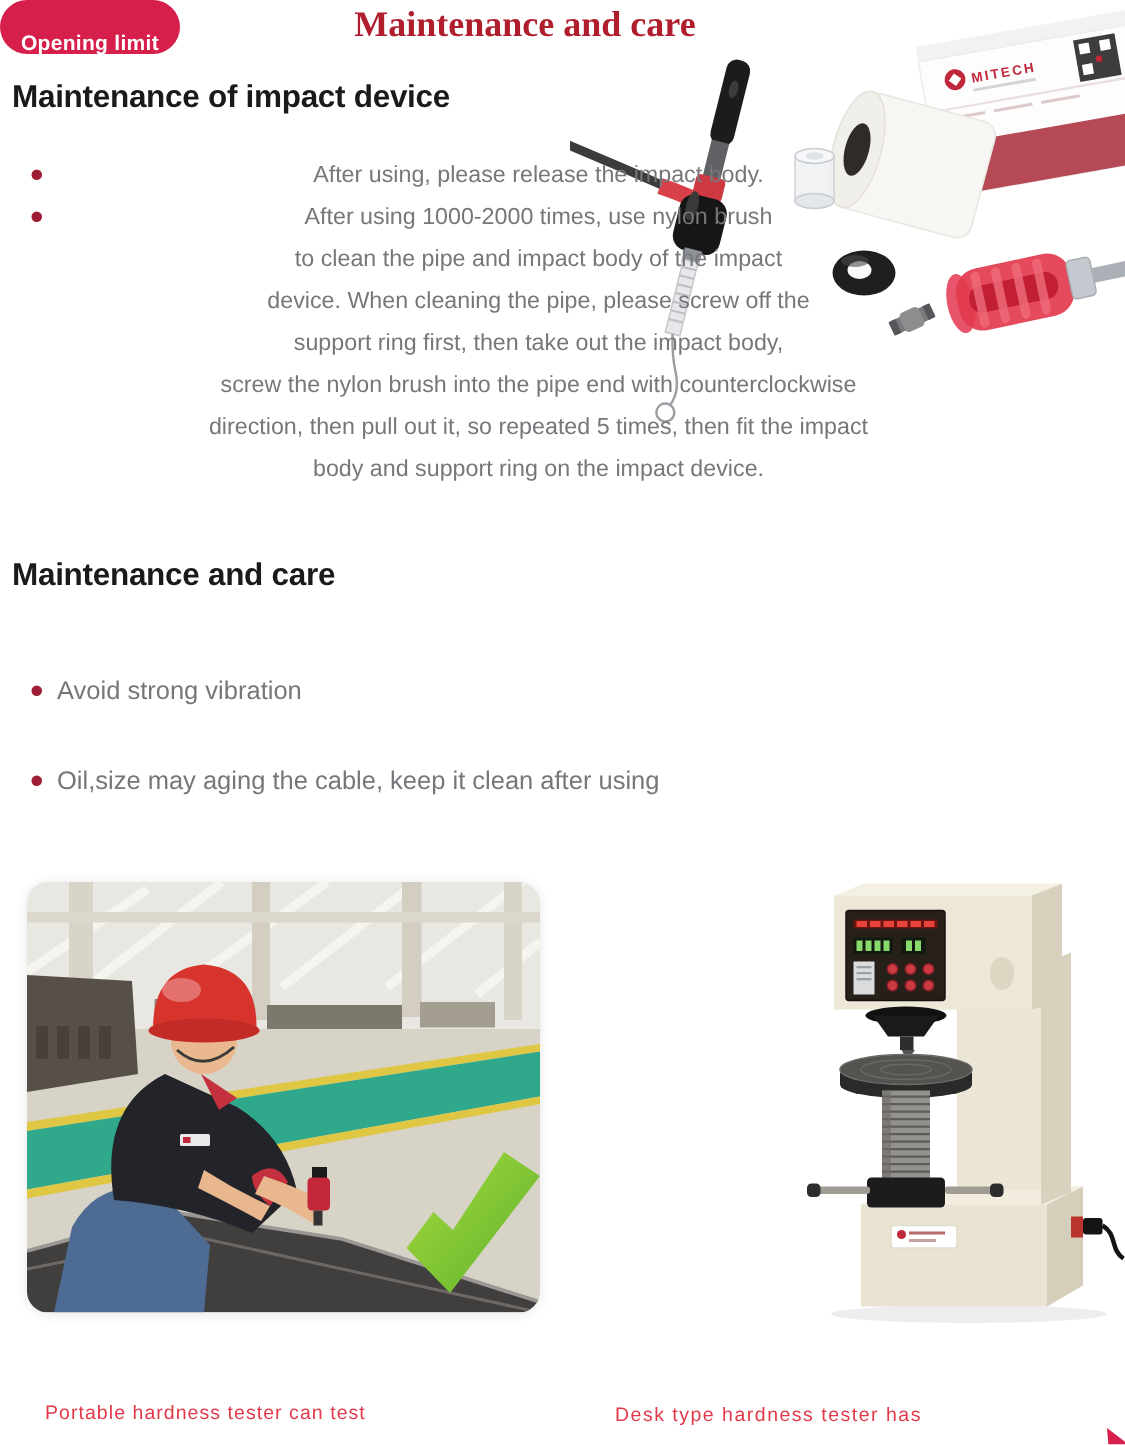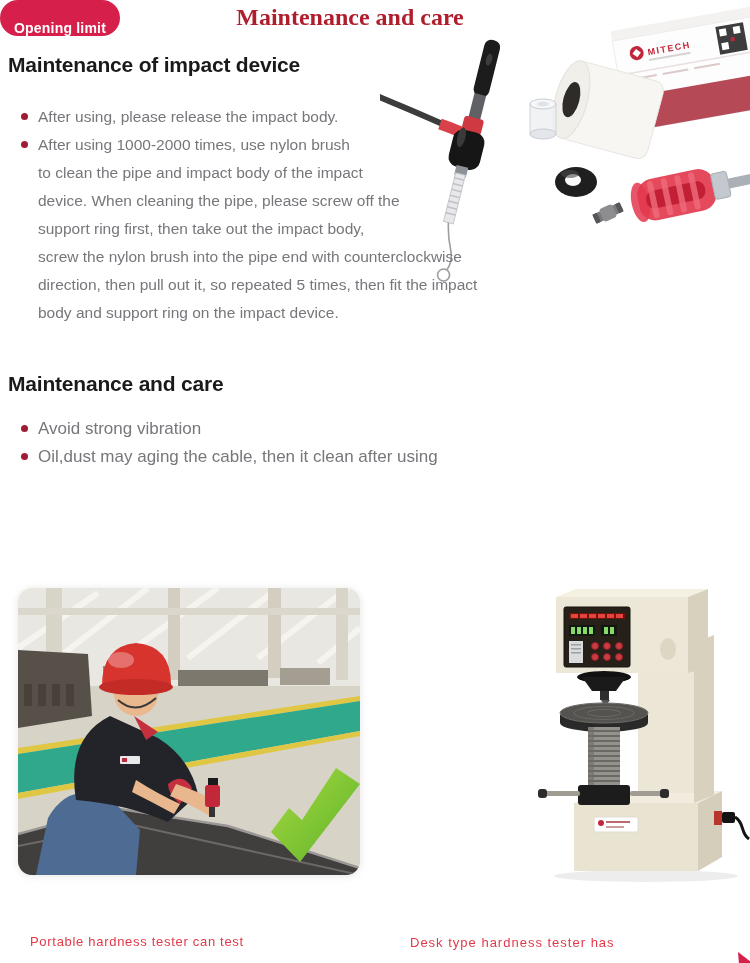--- a/index.html
+++ b/index.html
@@ -29,24 +29,24 @@
   }
   .bullet-list{margin:0;padding:0;list-style:none;}
   .bullet-list li{
     position:relative;padding-left:18px;color:var(--body_gray);
     white-space:pre-line;
   }
   .bullet-list li::before{
     content:"";position:absolute;left:1px;top:10px;width:7px;height:7px;
     border-radius:50%;background:var(--bullet_red);
   }
-  .list-impact{left:20px;top:103px;width:660px;}
+  .list-impact{left:20px;top:103px;width:660px;text-align:center;}
   .list-impact li{font-size:15.5px;line-height:28px;}
   .list-care{left:20px;top:415px;width:716px;}
-  .list-care li{font-size:17px;line-height:28px;}
+  .list-care li{font-size:17px;line-height:28px;margin-top:32px;}
   .photo-frame{border-radius:14px;overflow:hidden;box-shadow:0 1px 8px rgba(0,0,0,.10);}
   .factory-photo{left:18px;top:588px;width:342px;height:287px;}
   .machine-photo{left:538px;top:585px;width:212px;height:300px;}
   .product-photo{left:380px;top:0;width:370px;height:310px;}
   .bubble{
     left:408px;top:616px;width:120px;height:36px;background:var(--bubble_red);
     border-radius:18px;display:flex;align-items:flex-end;justify-content:center;
     color:#fff;font-weight:bold;font-size:14px;letter-spacing:.2px;z-index:3;
   }
   .bubble::after{
@@ -158,21 +158,21 @@
 support ring first, then take out the impact body,
 screw the nylon brush into the pipe end with counterclockwise
 direction, then pull out it, so repeated 5 times, then fit the impact
 body and support ring on the impact device.</li>
   </ul>
 
   <div class="layer-text section-heading" style="top:372px;">Maintenance and care</div>
 
   <ul class="layer-text bullet-list list-care">
     <li>Avoid strong vibration</li>
-    <li>Oil,dust may aging the cable, then it clean after using</li>
+    <li>Oil,size may aging the cable, keep it clean after using</li>
   </ul>
 
   <div class="layer-photo photo-frame factory-photo">
     <svg width="342" height="287" viewBox="0 0 342 287">
       <defs>
         <linearGradient id="greenGrad" x1="0" y1="0" x2="1" y2="1">
           <stop offset="0" stop-color="#a8d93f"></stop>
           <stop offset="1" stop-color="#5cb32b"></stop>
         </linearGradient>
       </defs>

